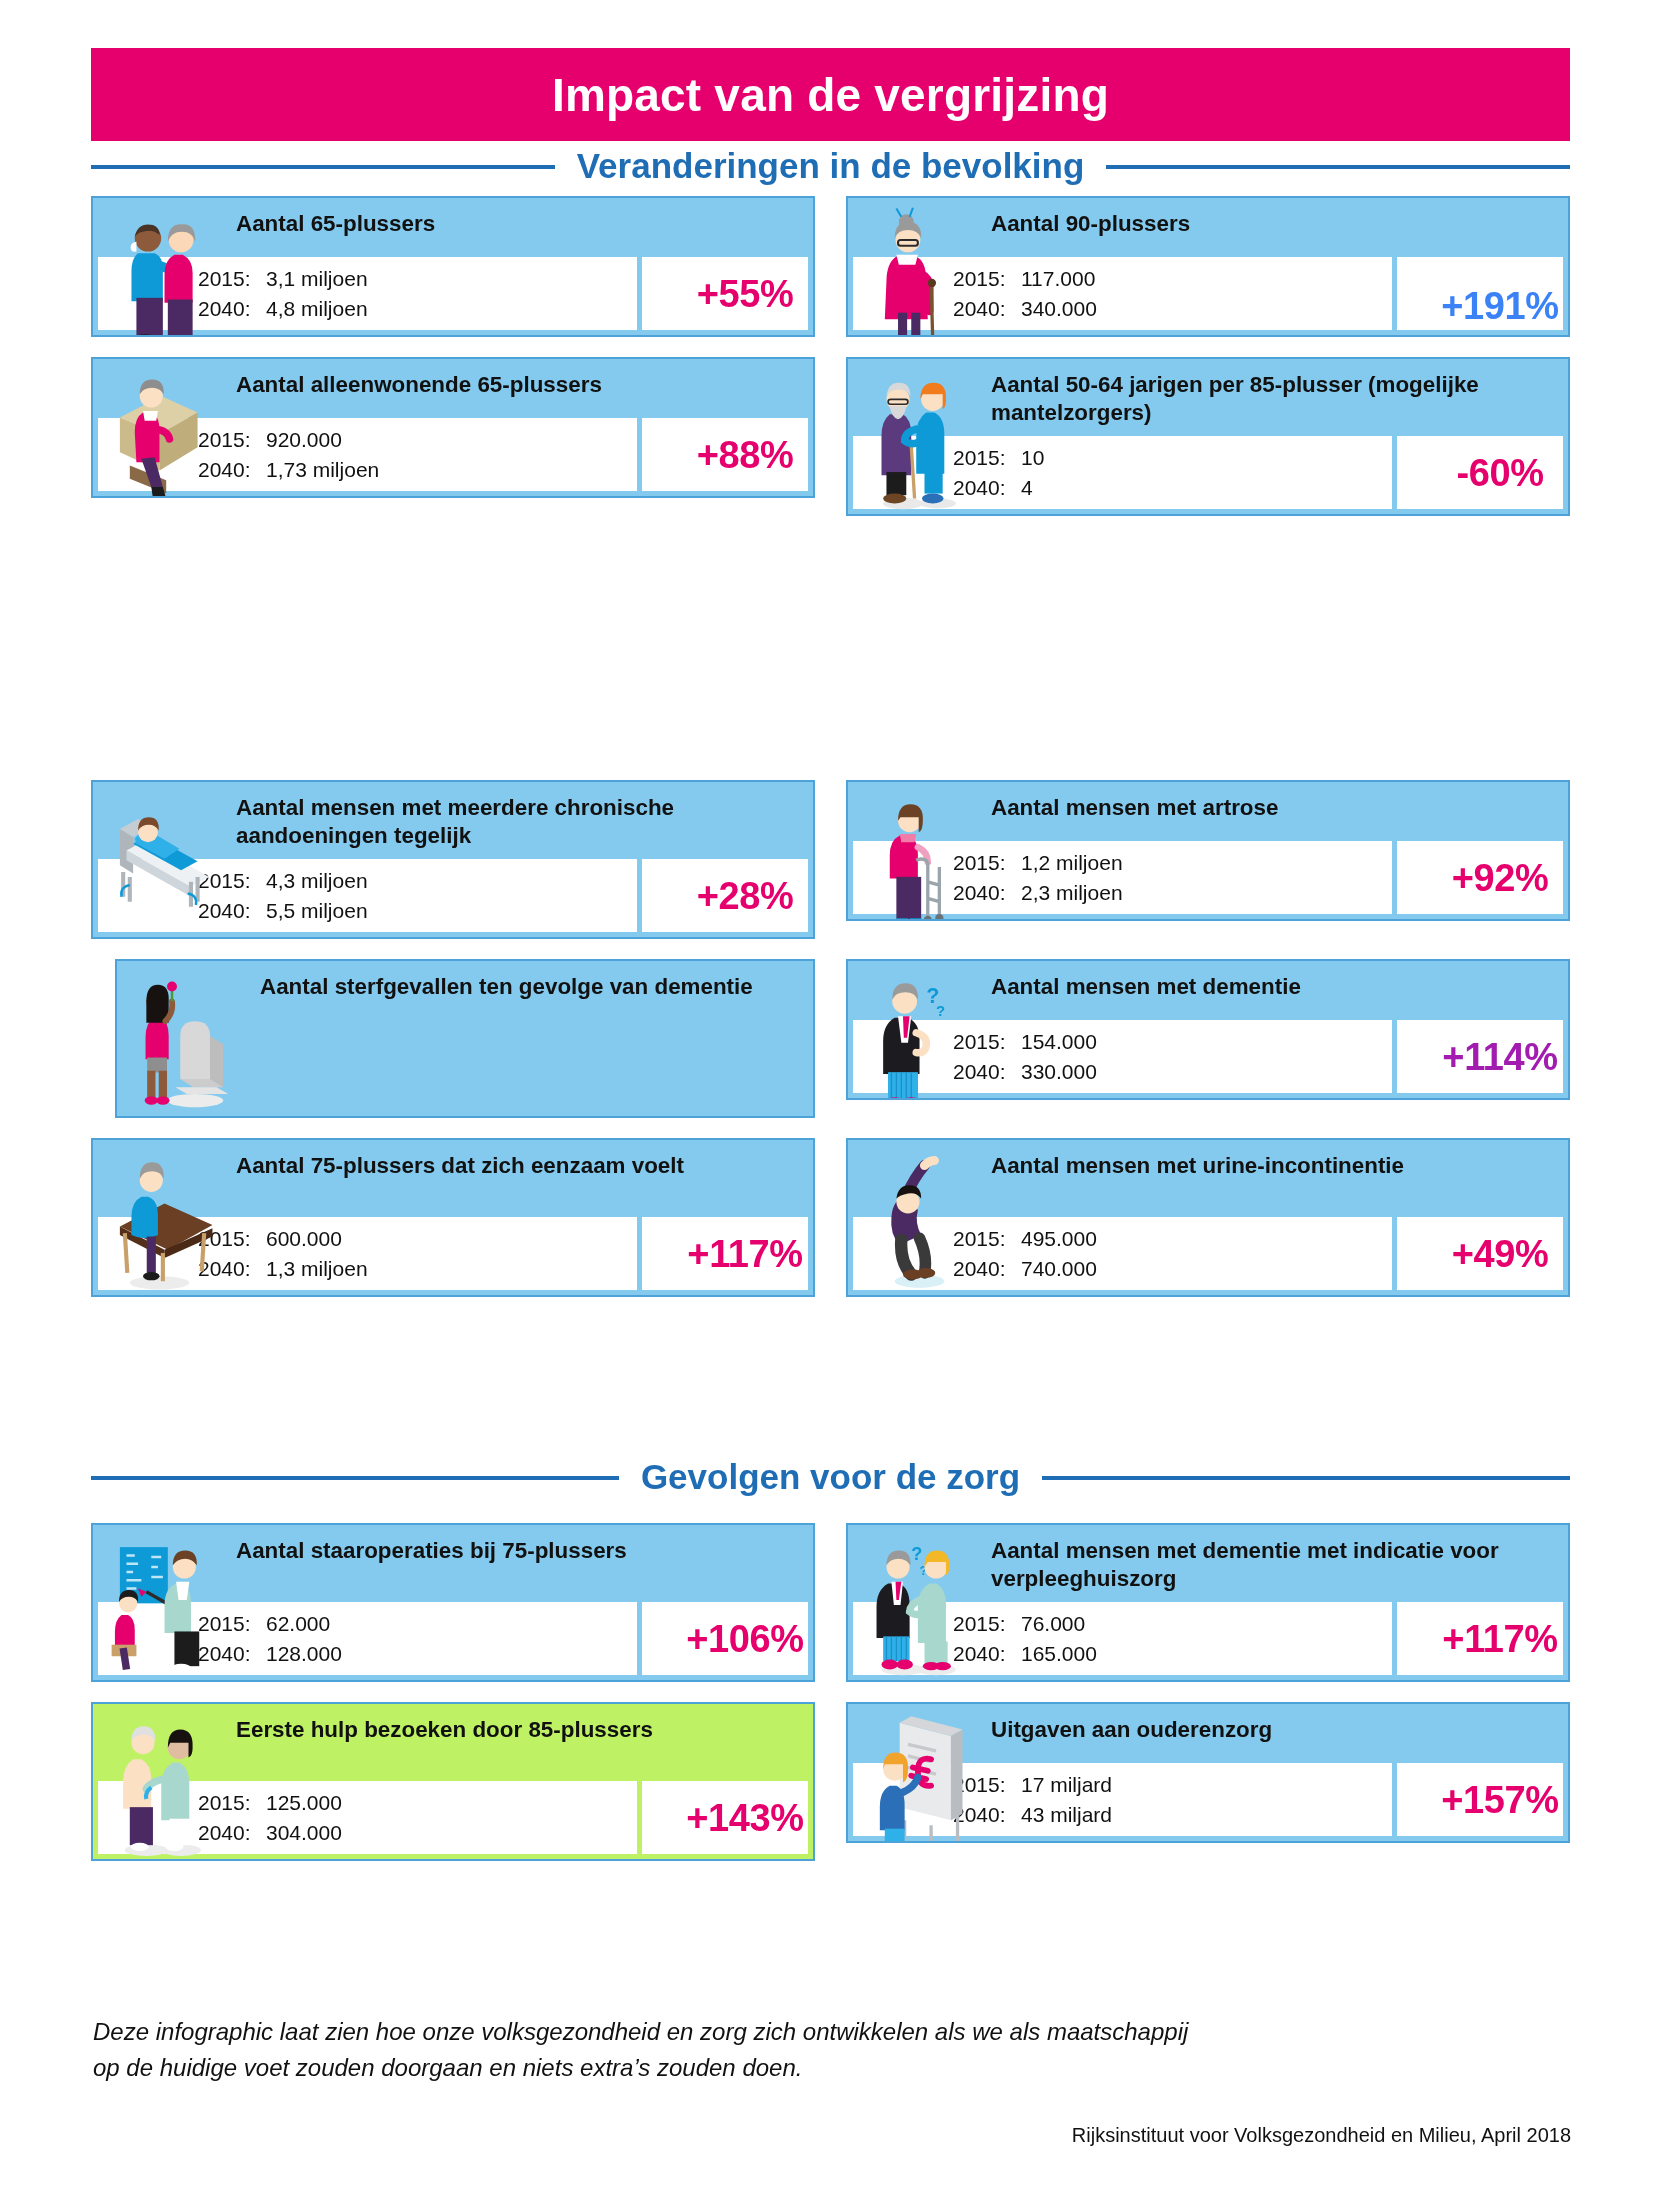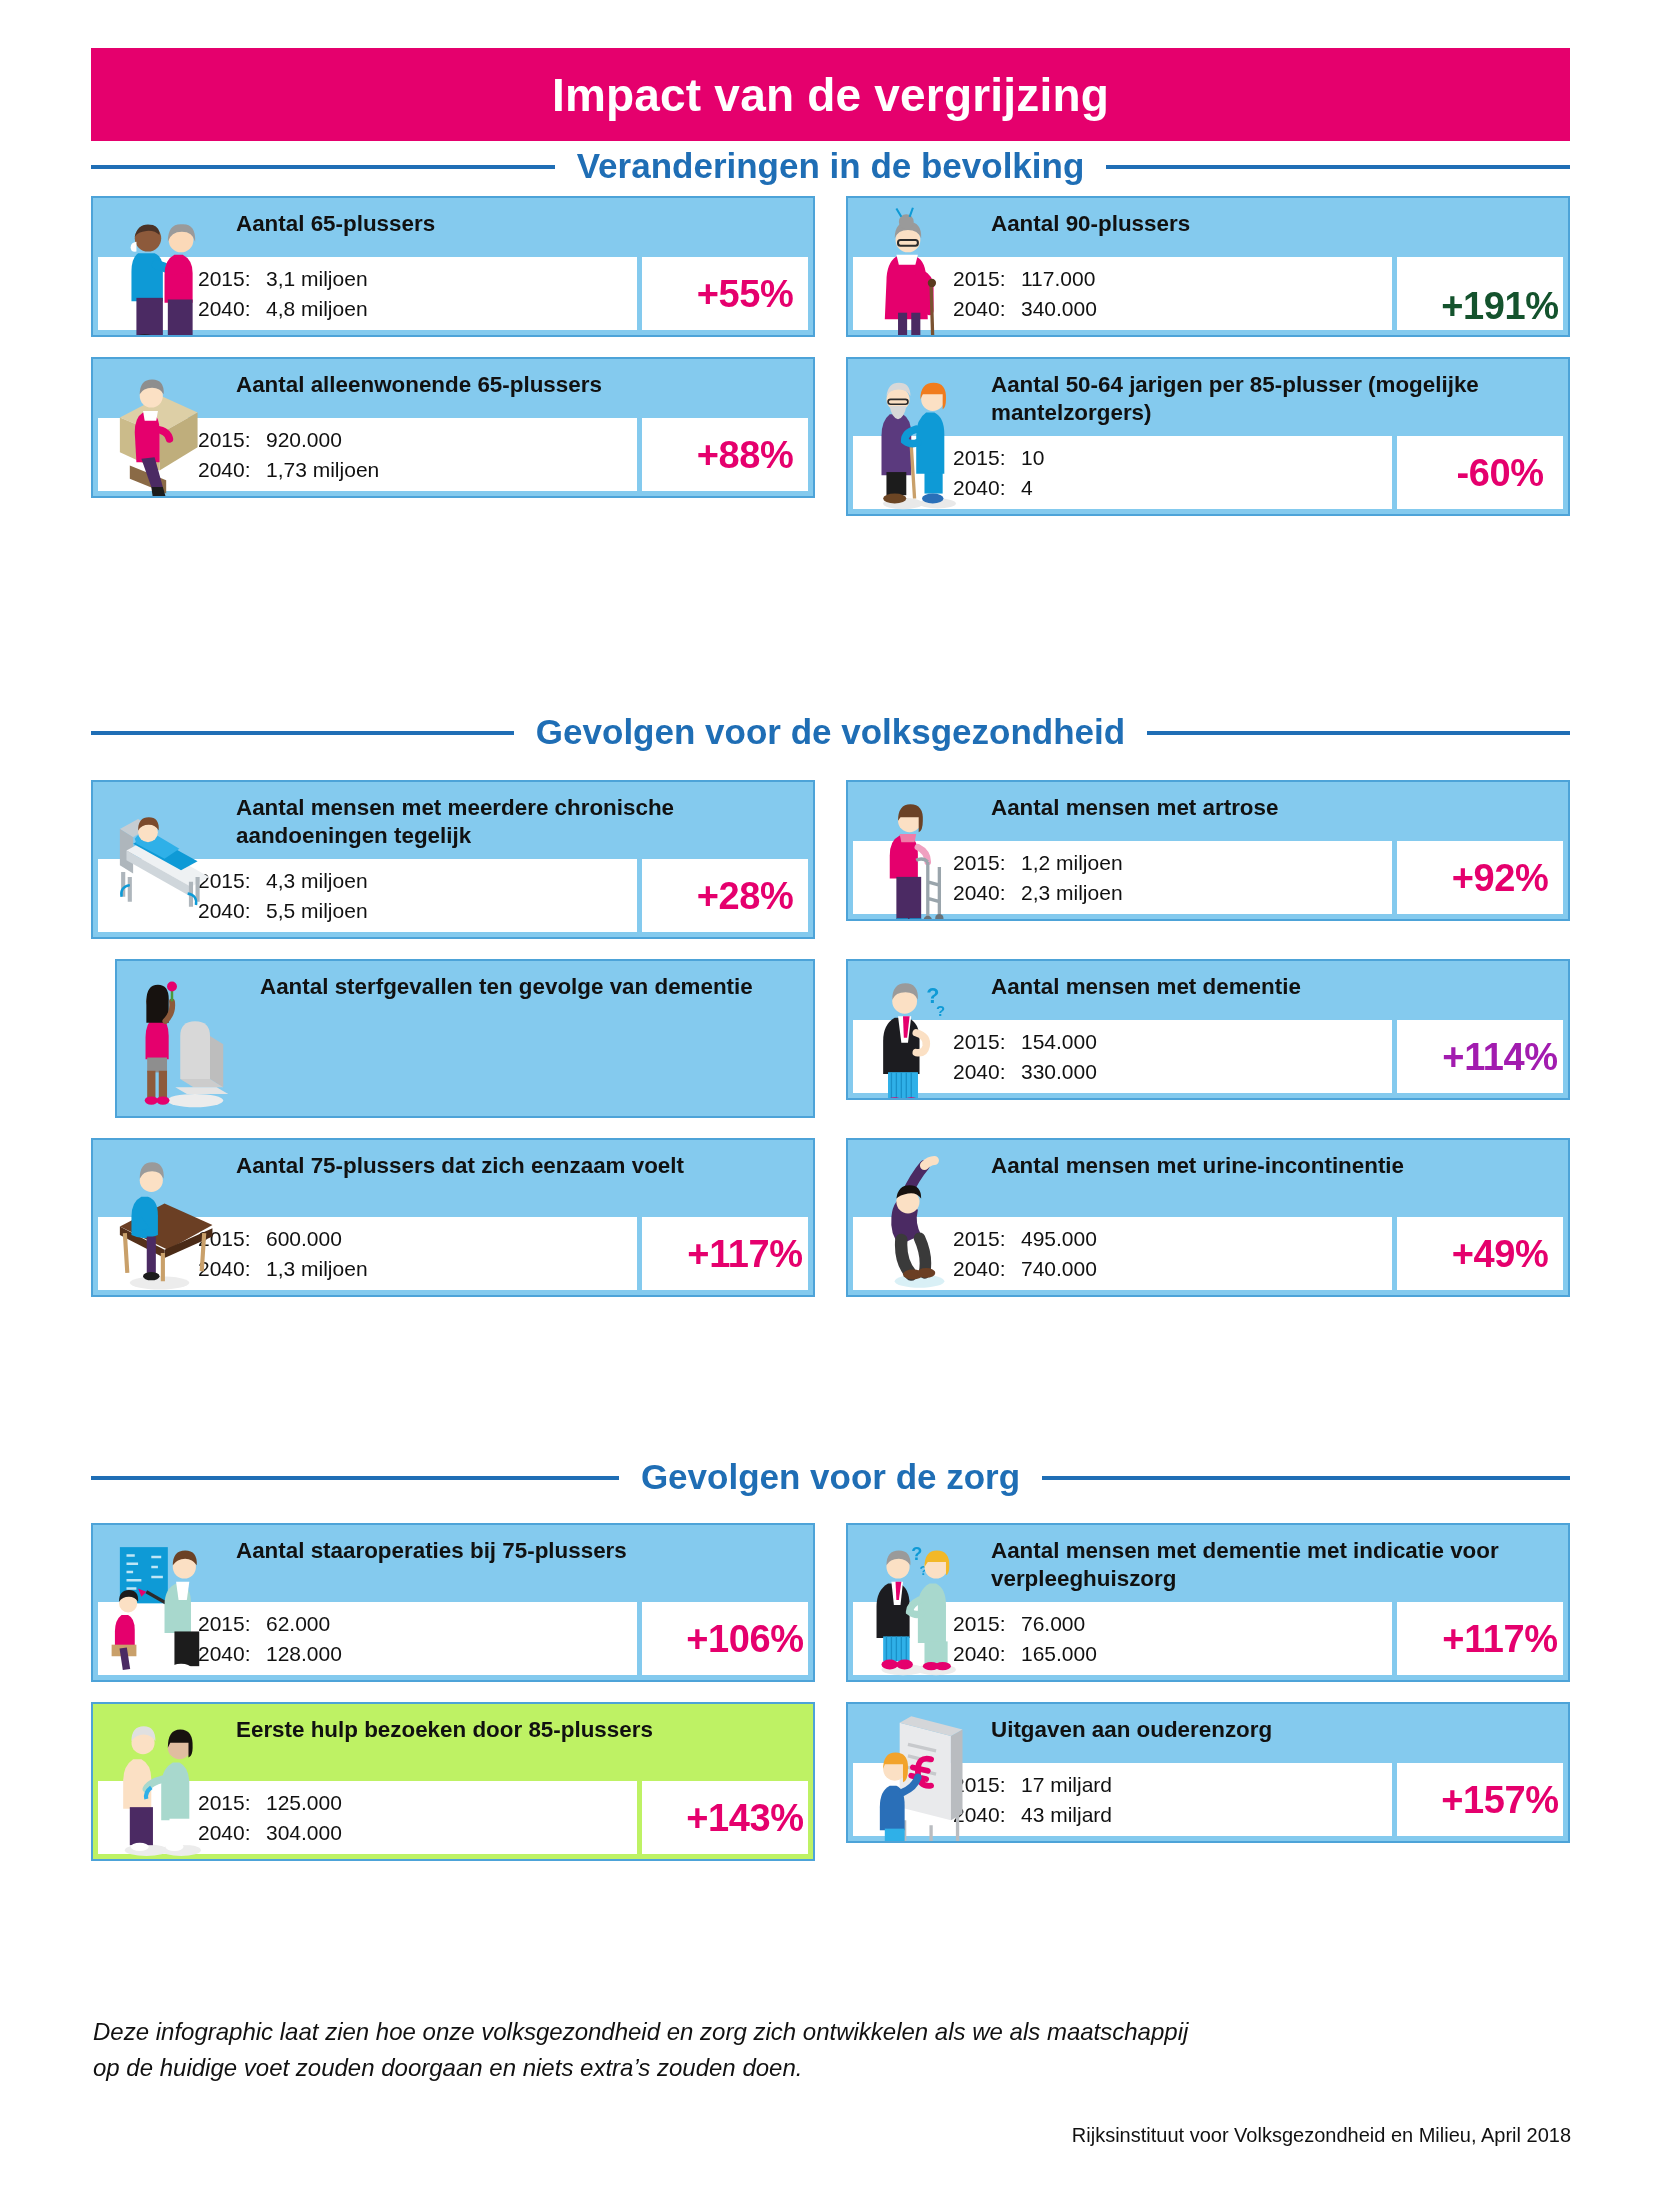--- a/index.html
+++ b/index.html
@@ -237,21 +237,21 @@
     <circle cx="88" cy="162" r="4" fill="#3a2512"></circle>
   </svg>
         </div>
         <div class="card-heading">Aantal 90-plussers</div>
         <div class="card-bottom">
           <div class="stats-box">
             <div class="stat-line"><span class="yr">2015:</span><span class="val">117.000</span></div>
             <div class="stat-line"><span class="yr">2040:</span><span class="val">340.000</span></div>
           </div>
           <div class="pct-box">
-            <span class="pct" style="color: #14532d; margin-top: 24px;">+191%</span>
+            <span class="pct" style="color: #3b82f6; margin-top: 24px;">+191%</span>
           </div>
         </div>
       </div>
       <div class="card" style="background: rgb(132, 202, 238); border-color: rgb(77, 163, 216);">
         <div class="illus">
           <svg viewBox="0 0 150 176">
     <ellipse cx="70" cy="166" rx="34" ry="7" fill="#e9e9e9"></ellipse>
     <path d="M18 62 l50 -26 l44 20 l-46 26z" fill="#ddcfa6"></path>
     <path d="M18 62 l48 20 l0 44 l-48 -22z" fill="#cbbb8a"></path>
     <path d="M66 82 l46 -26 l0 42 l-46 28z" fill="#bfae7c"></path>
@@ -303,25 +303,20 @@
             <div class="stat-line"><span class="yr">2015:</span><span class="val">10</span></div>
             <div class="stat-line"><span class="yr">2040:</span><span class="val">4</span></div>
           </div>
           <div class="pct-box">
             <span class="pct" style="color: rgb(229, 0, 109);">-60%</span>
           </div>
         </div>
       </div>
     </div>
 
-  <div class="section-header" id="sec-head-1" style="top:714px;">
-    <span class="rule" style="background: rgb(31, 110, 181);"></span>
-    <span class="section-title" style="color: rgb(31, 110, 181);">Gevolgen voor de volksgezondheid</span>
-    <span class="rule" style="background: rgb(31, 110, 181);"></span>
-  </div>
   <div class="grid" id="grid-1" style="top:780px;">
       <div class="card tall" style="background: rgb(132, 202, 238); border-color: rgb(77, 163, 216);">
         <div class="illus">
           <svg viewBox="0 0 150 176">
     <path d="M18 48 l22 -12 l16 8 l-22 14z" fill="#c6cdd2"></path>
     <path d="M18 48 l16 10 l0 44 l-16 -10z" fill="#aeb6bc"></path>
     <path d="M26 74 l78 44 l22 -12 l-78 -44z" fill="#eef1f3"></path>
     <path d="M26 74 l78 44 l0 12 l-78 -44z" fill="#cfd6db"></path>
     <path d="M34 66 l58 32 l20 -11 l-58 -32z" fill="#0e9ad6"></path>
     <path d="M36 60 q10 -14 24 -6 l30 18 l-18 12 l-34 -18z" fill="#2fb0e8"></path>

